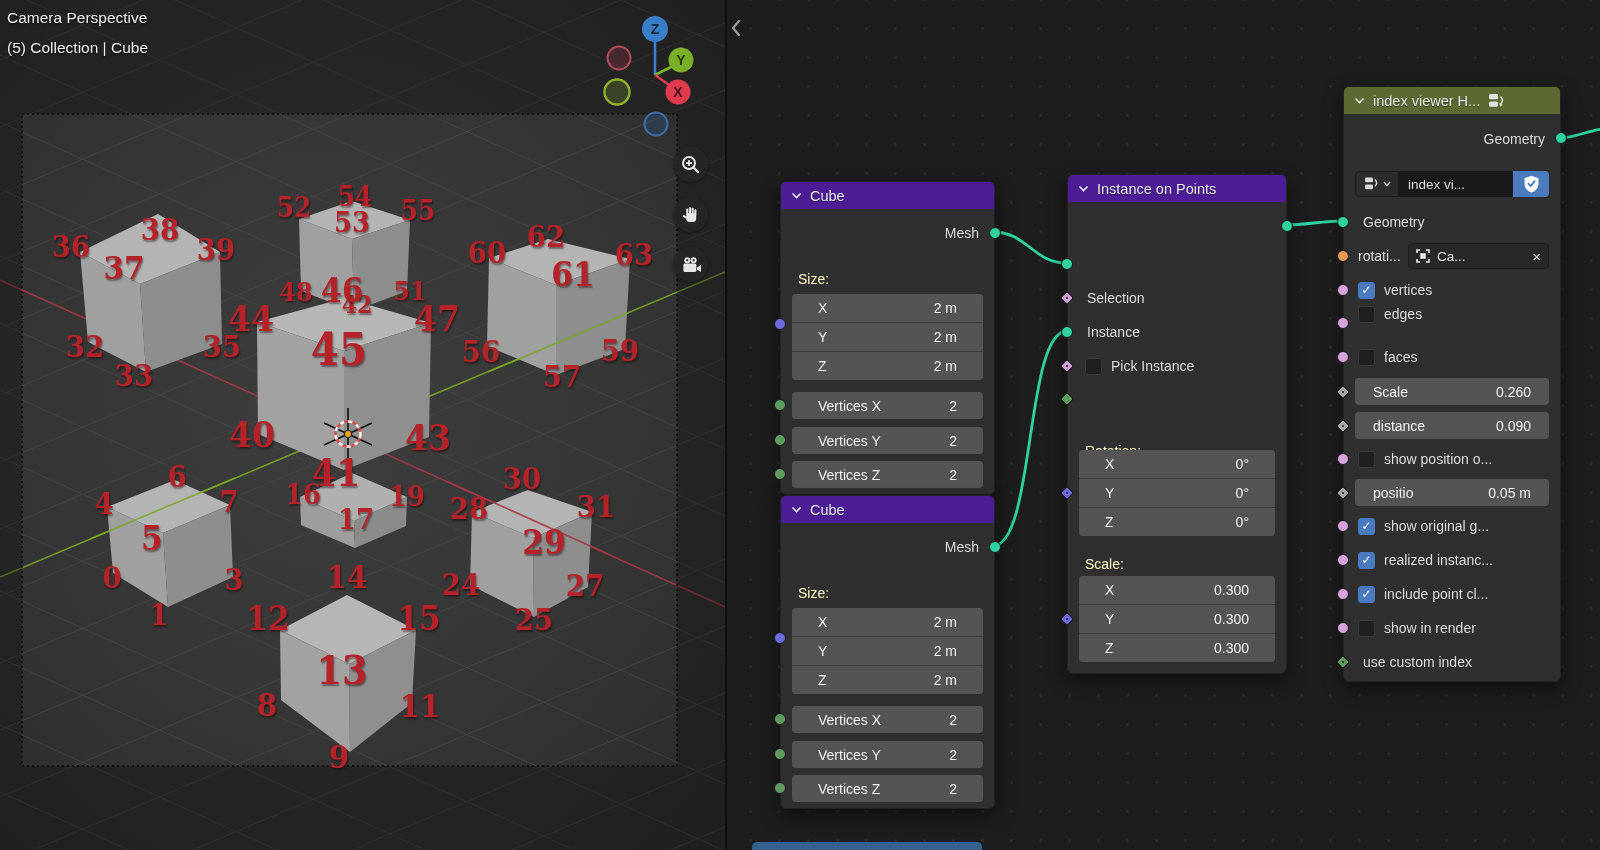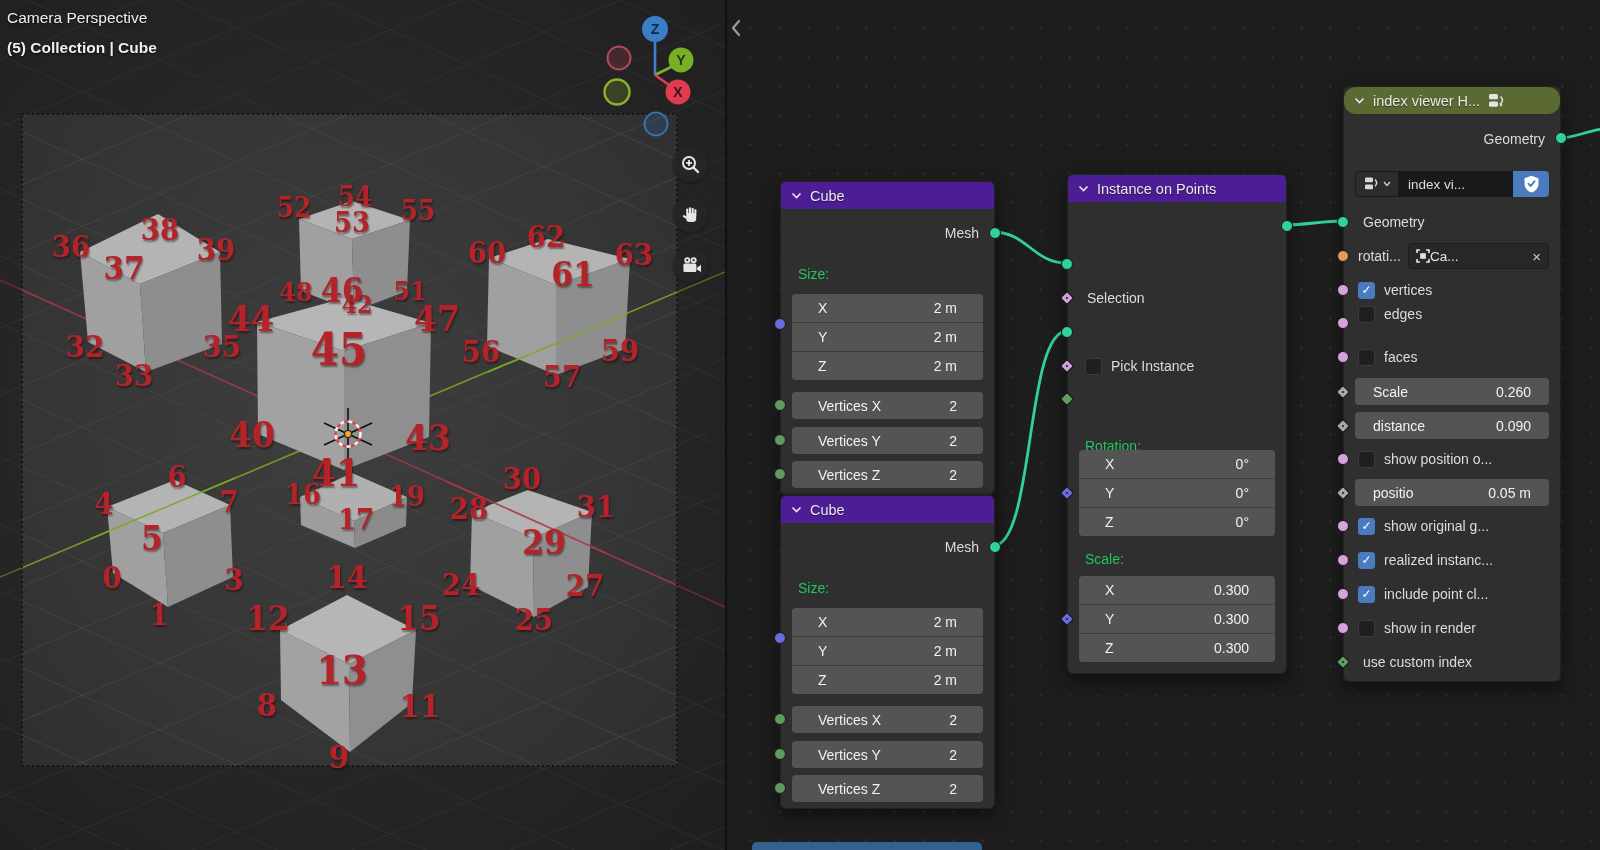--- a/index.html
+++ b/index.html
@@ -3,43 +3,43 @@
 <meta charset="utf-8">
 <style>
   html,body{margin:0;padding:0;background:#151515;font-family:"Liberation Sans",sans-serif;}
   #app{position:relative;width:1600px;height:850px;overflow:hidden;background:#1c1c1c;}
 
   
   #viewport{position:absolute;left:0;top:0;width:725px;height:850px;
     background:radial-gradient(ellipse at 46% 48%, #3e3e3e 0%, #353535 55%, #2a2a2a 100%);}
   #scene{position:absolute;left:0;top:0;}
   .vp-title{position:absolute;left:7px;color:#efefef;font-size:15.5px;text-shadow:0 1px 2px rgba(0,0,0,.8);z-index:5;}
-  #vp-title1{top:9px;} #vp-title2{top:39px;font-weight:bold;}
+  #vp-title1{top:9px;} #vp-title2{top:39px;}
   #labels{position:absolute;left:0;top:0;width:725px;height:850px;z-index:4;pointer-events:none;}
   .idx{position:absolute;transform:translate(-50%,-50%) scaleX(.92);font-family:"DejaVu Serif",serif;font-weight:bold;
     text-shadow:1px 2px 2px rgba(20,0,0,.45);line-height:1;}
   .tool{position:absolute;width:35px;height:35px;border-radius:50%;background:rgba(38,38,38,.88);
     display:flex;align-items:center;justify-content:center;z-index:6;box-shadow:0 1px 3px rgba(0,0,0,.4);}
   #gizmo{position:absolute;left:595px;top:8px;z-index:6;}
   #divider{position:absolute;left:725px;top:0;width:2px;height:850px;background:#0f0f0f;z-index:7;}
   #collapse{position:absolute;left:729px;top:17px;z-index:8;}
 
   
   #editor{position:absolute;left:727px;top:0;width:873px;height:850px;background:#1d1d1d;
     background-image:radial-gradient(circle,#2a2a2a 1.3px,transparent 1.5px);background-size:29px 29px;background-position:9px 14px;}
   #wires{position:absolute;left:0;top:0;z-index:1;}
   .node{position:absolute;background:#2f2f2f;border-radius:6px;border:1px solid #222;
     box-shadow:0 7px 18px rgba(0,0,0,.5);z-index:2;}
   .nhdr{height:27px;border-radius:5px 5px 0 0;display:flex;align-items:center;gap:8px;padding:0 10px;
     color:#eaeaea;font-size:14.5px;text-shadow:0 1px 1px rgba(0,0,0,.5);}
-  .nhdr.teal{background:#4c1d95;} .nhdr.olive{background:#5b6a33;border-radius:12px;}
+  .nhdr.teal{background:#4c1d95;} .nhdr.olive{background:#5b6a33;}
   .row{position:absolute;left:0;right:0;height:26px;display:flex;align-items:center;color:#dcdcdc;font-size:14px;}
   .out{justify-content:flex-end;padding-right:15px;}
   .in{padding-left:19px;}
-  .lbl{padding-left:17px;color:#22c55e;}
+  .lbl{padding-left:17px;color:#fef9c3;align-items:flex-end;}
   .slider{position:absolute;left:11px;right:11px;height:27px;background:#545454;border-radius:4px;
     display:flex;align-items:center;justify-content:space-between;padding:0 18px;color:#f2f2f2;font-size:14px;box-sizing:border-box;}
   .slider.wide{padding:0 26px;}
   .vgroup{position:absolute;left:11px;right:11px;border-radius:4px;overflow:hidden;
     display:flex;flex-direction:column;gap:1px;background:#3c3c3c;}
   .vrow{height:28px;background:#545454;display:flex;align-items:center;justify-content:space-between;
     padding:0 26px;color:#f2f2f2;font-size:14px;}
   .sock{position:absolute;width:12px;height:12px;border-radius:50%;border:1.5px solid #181818;box-sizing:border-box;z-index:4;}
   .sock.l{left:-7px;} .sock.r{right:-7px;}
   .dia{position:absolute;width:10px;height:10px;transform:rotate(45deg);border:1.5px solid #181818;
@@ -52,21 +52,21 @@
   .chk{width:17px;height:17px;border-radius:3px;background:#1f1f1f;border:1px solid #3b3b3b;margin-right:9px;
     display:flex;align-items:center;justify-content:center;font-size:12px;color:#fff;box-sizing:border-box;flex:0 0 auto;}
   .chk.on{background:#4a7bbf;border-color:#4a7bbf;}
   .selrow{position:absolute;left:11px;right:11px;top:84px;height:26px;display:flex;}
   .grpbtn{width:44px;background:#2c2c2c;border:1px solid #1b1b1b;border-radius:4px 0 0 4px;
     display:flex;align-items:center;justify-content:center;gap:3px;box-sizing:border-box;}
   .namefield{flex:1;background:#191919;border-top:1px solid #1b1b1b;border-bottom:1px solid #1b1b1b;
     color:#dcdcdc;font-size:13.5px;display:flex;align-items:center;padding-left:9px;overflow:hidden;white-space:nowrap;}
   .shieldbtn{width:36px;background:#4a7bbf;border-radius:0 4px 4px 0;display:flex;align-items:center;justify-content:center;}
   .objfield{flex:1;margin-right:11px;height:24px;background:#282828;border:1px solid #1e1e1e;border-radius:4px;
-    display:flex;align-items:center;padding:0 7px;color:#e5e5e5;font-size:13.5px;}
+    display:flex;align-items:center;padding:0 7px;gap:7px;color:#e5e5e5;font-size:13.5px;}
   .objfield .x{margin-left:auto;color:#cfcfcf;font-size:15px;}
   #stub-node{position:absolute;left:25px;top:842px;width:230px;height:8px;background:#33628f;border-radius:5px 5px 0 0;z-index:2;}
 </style>
 </head>
 <body>
 
 <div id="app">
 
   <div id="viewport">
     <svg id="scene" width="725" height="850" viewBox="0 0 725 850">
@@ -395,20 +395,23 @@
 
       <span class="sock l teal-s" style="top:83px;"></span>
 
       <div class="row in" style="top:110px;">
           <span>Selection</span>
         </div>
       <span class="dia l pink-d" style="top:118px;">
           <i></i>
         </span>
 
+      <div class="row in" style="top:144px;">
+          <span>Instance</span>
+        </div>
       <span class="sock l teal-s" style="top:151px;"></span>
 
       <div class="row" style="top:178px;padding-left:17px;">
         <span class="chk"></span>
         <span>Pick Instance</span>
       </div>
       <span class="dia l pink-d" style="top:186px;">
           <i></i>
         </span>
 

